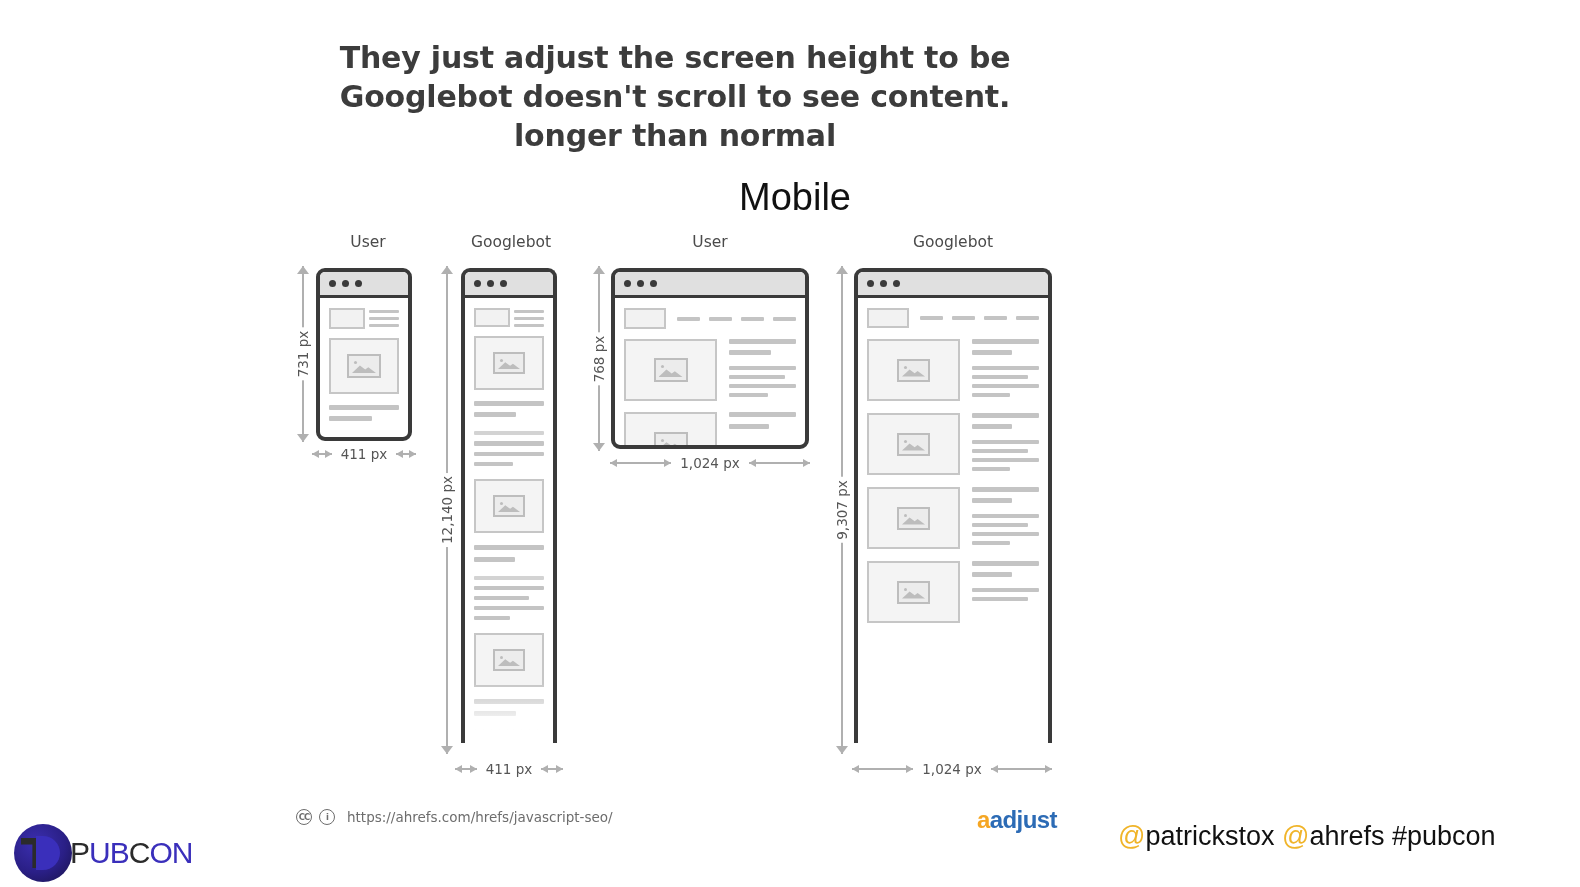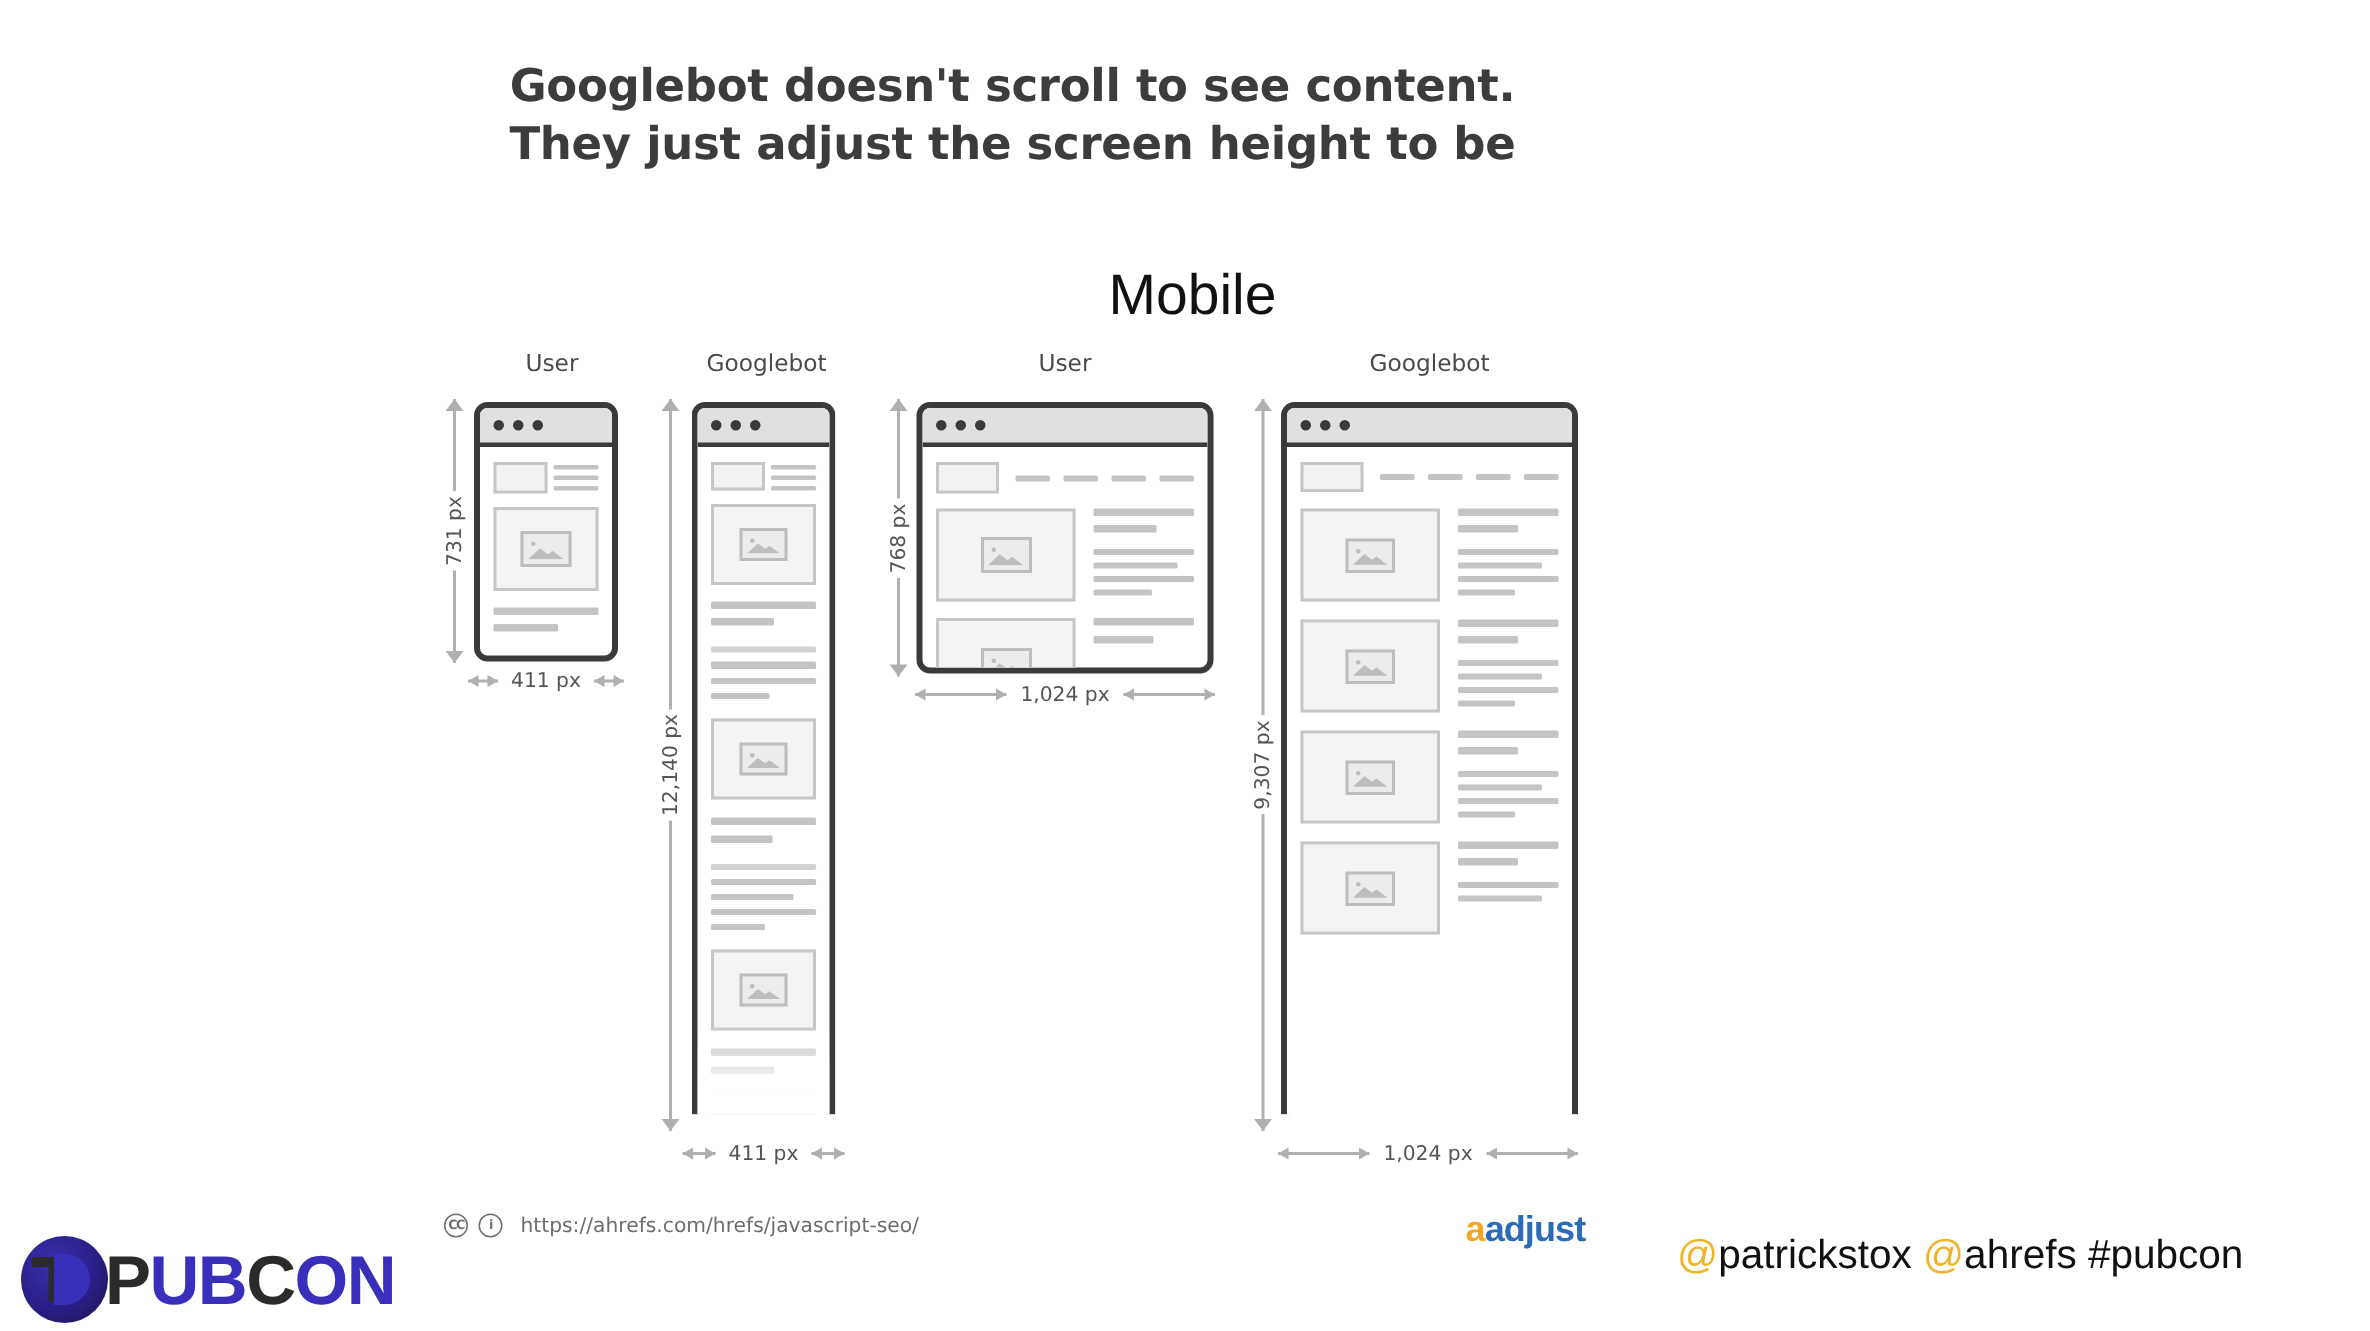--- a/index.html
+++ b/index.html
@@ -164,38 +164,39 @@
     width: 30px; height: 30px;
     background: #2b2b2b;
     clip-path: polygon(0 0, 100% 0, 100% 22%, 62% 22%, 62% 100%, 38% 100%, 38% 22%, 0 22%);
   }
   .pubcon .emblem::after {
     content: ""; position: absolute; left: 22px; top: 12px;
     width: 24px; height: 34px; border-radius: 0 17px 17px 0;
     background: #3a2fbb;
   }
   .pubcon .word {
-    font-size: 46px; font-weight: bold; letter-spacing: -1px;
+    font-size: 30px; font-weight: normal; letter-spacing: -1px;
     font-family: "Liberation Sans", sans-serif; margin-left: -4px;
   }
   .handles {
     position: absolute; left: 1118px; top: 821px;
     font-size: 27px; color: #111;
     font-family: "Liberation Sans", sans-serif; white-space: nowrap; text-align: right;
   }
   .handles .at { color: #f0b429; }
 </style>
 </head>
 <body>
 
 <div id="slide">
 
   <div class="title">
+    <div>They just adjust the screen height to be</div>
     <div>Googlebot doesn't scroll to see content.</div>
-    <div>They just adjust the screen height to be</div>
+    <div>longer than normal</div>
   </div>
 
   <div class="sec-head" id="head-desktop">Mobile</div>
 
   <div class="col-head" id="sub-m-user">User</div>
   <div class="col-head" id="sub-m-bot">Googlebot</div>
   <div class="col-head" id="sub-d-user">User</div>
   <div class="col-head" id="sub-d-bot">Googlebot</div>
 
   <div class="vdim" id="vd-m-user" style="left:294px; top:266px; height:176px;">

